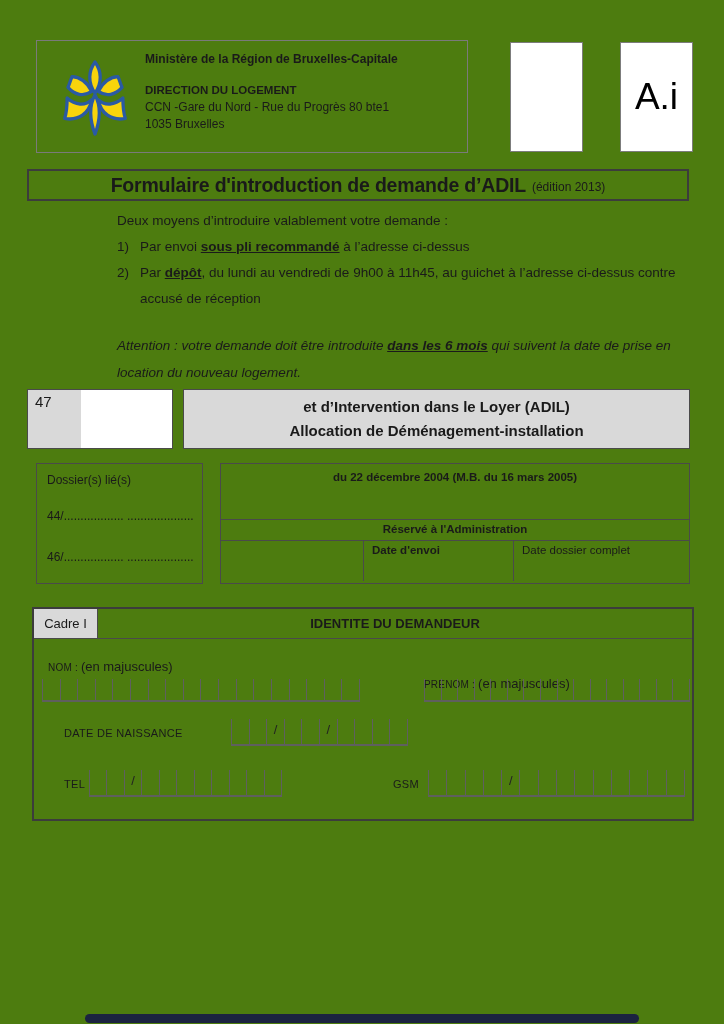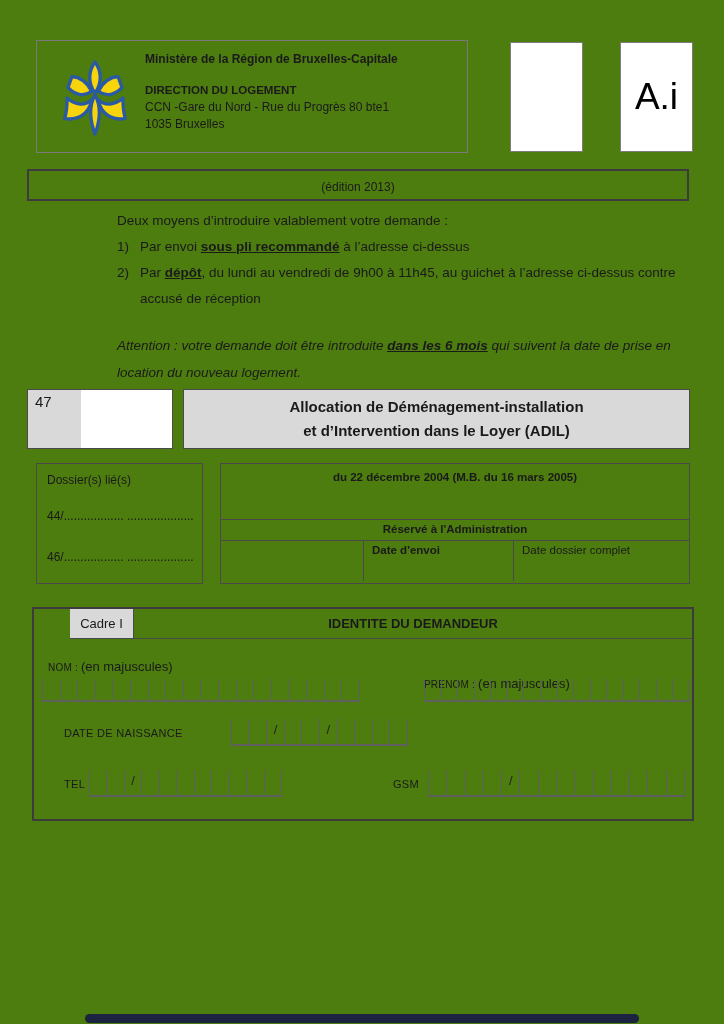--- a/index.html
+++ b/index.html
@@ -54,21 +54,21 @@
   .at-row1{height:56px;border-bottom:1.5px solid #4a4a4a;text-align:center;
           font-weight:bold;padding-top:6px;line-height:15px;}
   .at-row2{height:21px;border-bottom:1.5px solid #4a4a4a;text-align:center;
           font-weight:bold;line-height:19px;}
   .at-row3{display:flex;height:40px;}
   .at-c1{width:143px;border-right:1.5px solid #4a4a4a;}
   .at-c2{width:150px;border-right:1.5px solid #4a4a4a;font-weight:bold;padding:3px 10px 0 8px;}
   .at-c3{flex:1;font-weight:normal;padding:3px 0 0 8px;}
 
   
-  .cadre-box{left:32px;top:607px;width:662px;height:214px;border:2px solid #3c3c3c;padding-left:36px;}
+  .cadre-box{left:32px;top:607px;width:662px;height:214px;border:2px solid #3c3c3c;}
   .cadre-hdr{display:flex;height:30px;border-bottom:1.5px solid #4a4a4a;}
   .cadre-lbl{width:64px;background:#d9d9d9;border-right:1.5px solid #4a4a4a;
           display:flex;align-items:center;justify-content:center;font-size:13px;}
   .cadre-title{flex:1;display:flex;align-items:center;justify-content:center;
           font-weight:bold;font-size:13px;}
 
   .fld-lbl{position:absolute;font-size:10px;letter-spacing:0.2px;}
   .fld-lbl .hint{font-size:13px;letter-spacing:0;}
   .small-lbl{position:absolute;font-size:11px;letter-spacing:0.3px;}
 
@@ -119,20 +119,21 @@
       <div>1035 Bruxelles</div>
     </div>
   </div>
 
   <div class="abs stamp-box stamp-1"></div>
   <div class="abs stamp-box stamp-2">
     <span>A.i</span>
   </div>
 
   <div class="abs title-box">
+    <span class="title-main">Formulaire d'introduction de demande d’ADIL</span>
     <span class="title-edition">(édition 2013)</span>
   </div>
 
   <div class="abs intro">
     <div>Deux moyens d’introduire valablement votre demande :</div>
     <div class="intro-item">
       <span class="num">1)</span>
       <span class="itxt"><span>Par envoi </span><span class="bu">sous pli recommandé</span><span> à l’adresse ci-dessus</span></span>
     </div>
     <div class="intro-item">
@@ -142,22 +143,22 @@
     <div class="attention">
       <span>Attention : votre demande doit être introduite </span><span class="bu">dans les 6 mois</span><span> qui suivent la date de prise en location du nouveau logement.</span>
     </div>
   </div>
 
   <div class="abs cell47">
     <span>47</span>
   </div>
   <div class="abs cellblank"></div>
   <div class="abs adil-box">
+    <div>et d’Intervention dans le Loyer (ADIL)</div>
     <div>Allocation de Déménagement-installation</div>
-    <div>et d’Intervention dans le Loyer (ADIL)</div>
   </div>
 
   <div class="abs dossier-box">
     <div class="dossier-t">Dossier(s) lié(s)</div>
     <div class="dline1">44/.................. ....................</div>
     <div>46/.................. ....................</div>
   </div>
 
   <div class="abs admin-table">
     <div class="at-row1">

